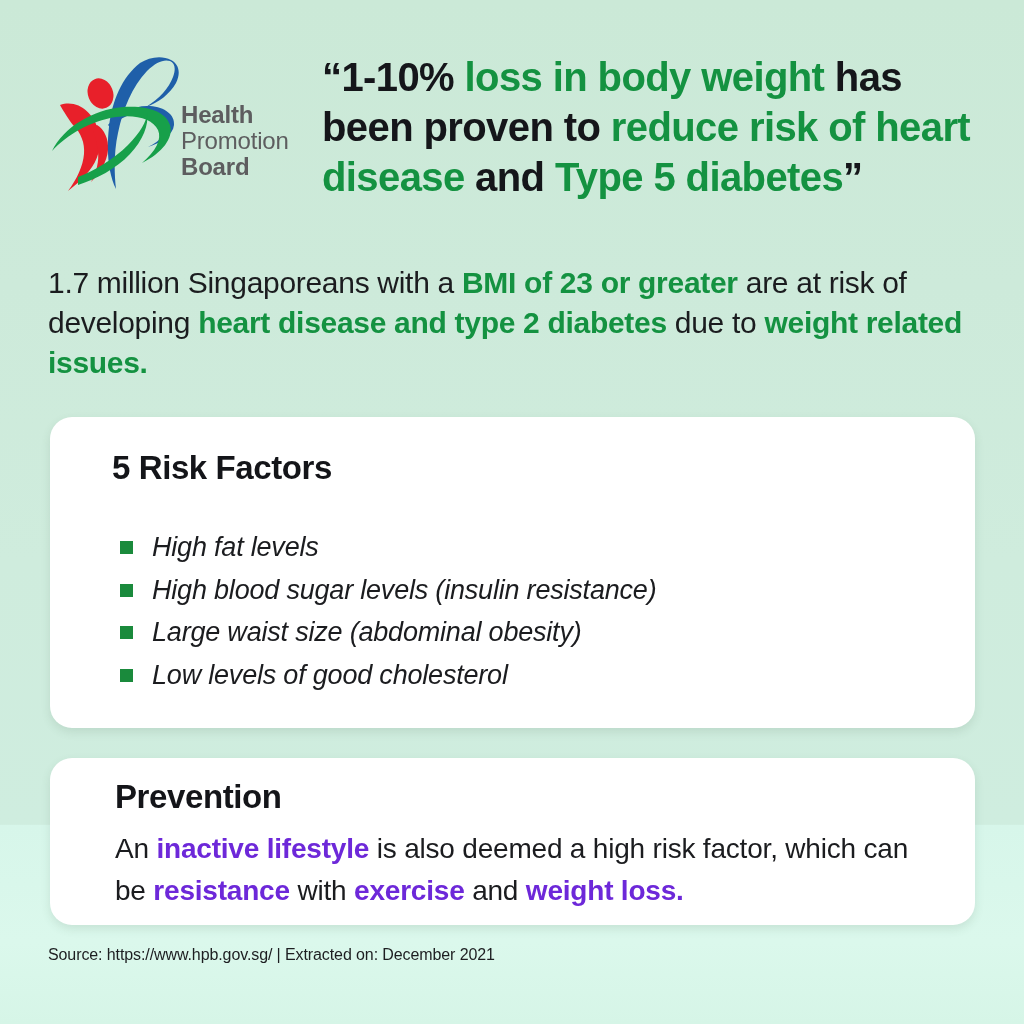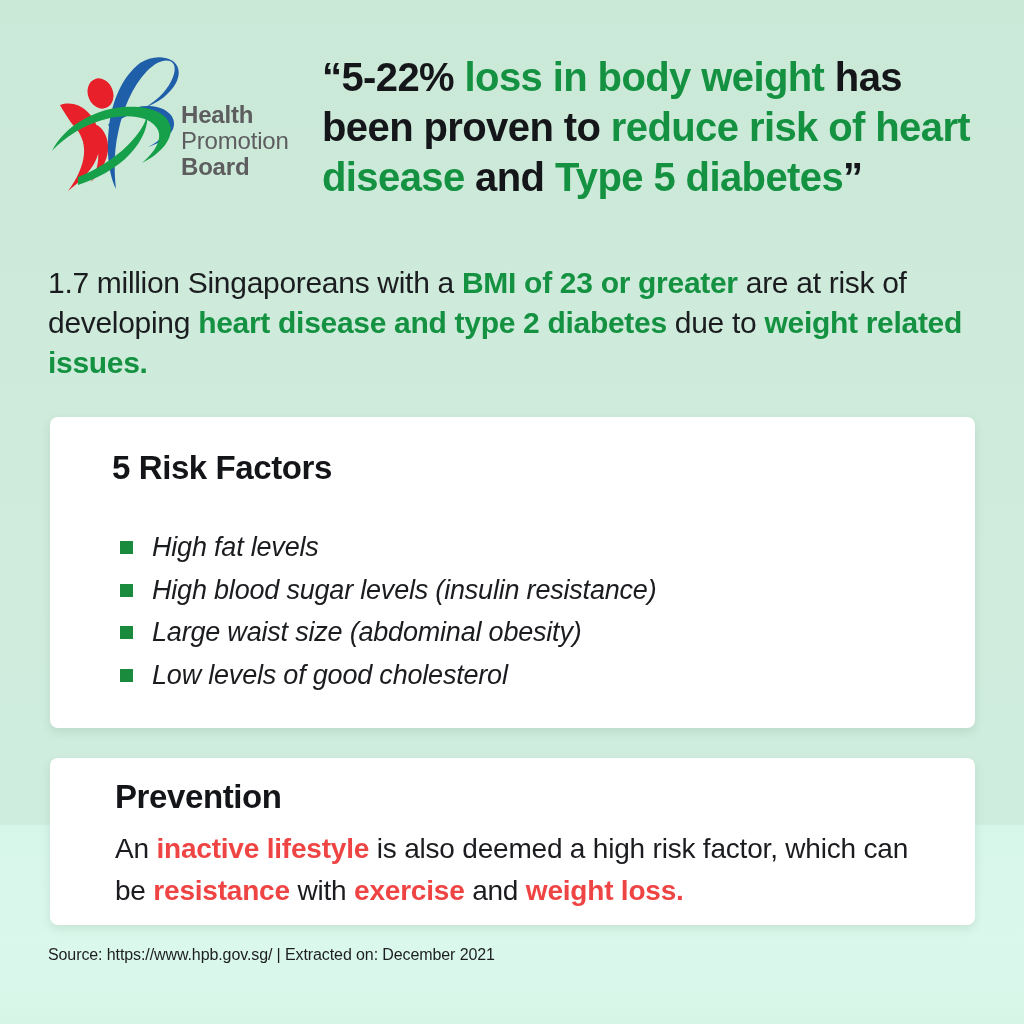--- a/index.html
+++ b/index.html
@@ -90,21 +90,21 @@
     letter-spacing: -0.3px;
   }
   #intro .g { color: #149241; font-weight: bold; }
 
   
   .card {
     position: absolute;
     left: 50px;
     width: 925px;
     background: #ffffff;
-    border-radius: 8px;
+    border-radius: 22px;
     box-shadow: 0 4px 10px rgba(60, 90, 70, 0.13);
   }
   #card-risk {
     top: 417px;
     height: 311px;
   }
   #card-prevention {
     top: 758px;
     height: 167px;
   }
@@ -154,21 +154,21 @@
   #prevention-body {
     position: absolute;
     left: 65px;
     top: 70px;
     width: 830px;
     font-size: 28px;
     line-height: 42px;
     color: #1b1c1f;
     letter-spacing: -0.2px;
   }
-  #prevention-body .g { color: #ef4444; font-weight: bold; }
+  #prevention-body .g { color: #6d28d9; font-weight: bold; }
 
   
   #source {
     position: absolute;
     left: 48px;
     top: 946px;
     font-size: 16px;
     color: #1d1e21;
     letter-spacing: -0.1px;
   }
@@ -206,21 +206,21 @@
                  C101 70, 95 85, 82 99 C68 114, 48 124, 30 130 Z" fill="#17a04a"></path>
       </svg>
 
       <div id="logo-wordmark">
         <span class="wm bold">Health</span>
         <span class="wm reg">Promotion</span>
         <span class="wm bold">Board</span>
       </div>
     </div>
 
-    <div id="headline"><span>“5-22% </span><span class="g">loss in body weight</span><span> has been proven to </span><span class="g">reduce risk of heart disease</span><span> and </span><span class="g">Type 5 diabetes</span><span>”</span></div>
+    <div id="headline"><span>“1-10% </span><span class="g">loss in body weight</span><span> has been proven to </span><span class="g">reduce risk of heart disease</span><span> and </span><span class="g">Type 5 diabetes</span><span>”</span></div>
   </div>
 
   <div id="intro"><span>1.7 million Singaporeans with a </span><span class="g">BMI of 23 or greater</span><span> are at risk of developing </span><span class="g">heart disease and type 2 diabetes</span><span> due to </span><span class="g">weight related issues.</span></div>
 
   <div id="card-risk" class="card">
     <div id="risk-title" class="card-title">5 Risk Factors</div>
     <ul id="risk-list">
         <li><span class="bullet-square"></span><span>High fat levels</span></li>
         <li><span class="bullet-square"></span><span>High blood sugar levels (insulin resistance)</span></li>
         <li><span class="bullet-square"></span><span>Large waist size (abdominal obesity)</span></li>

